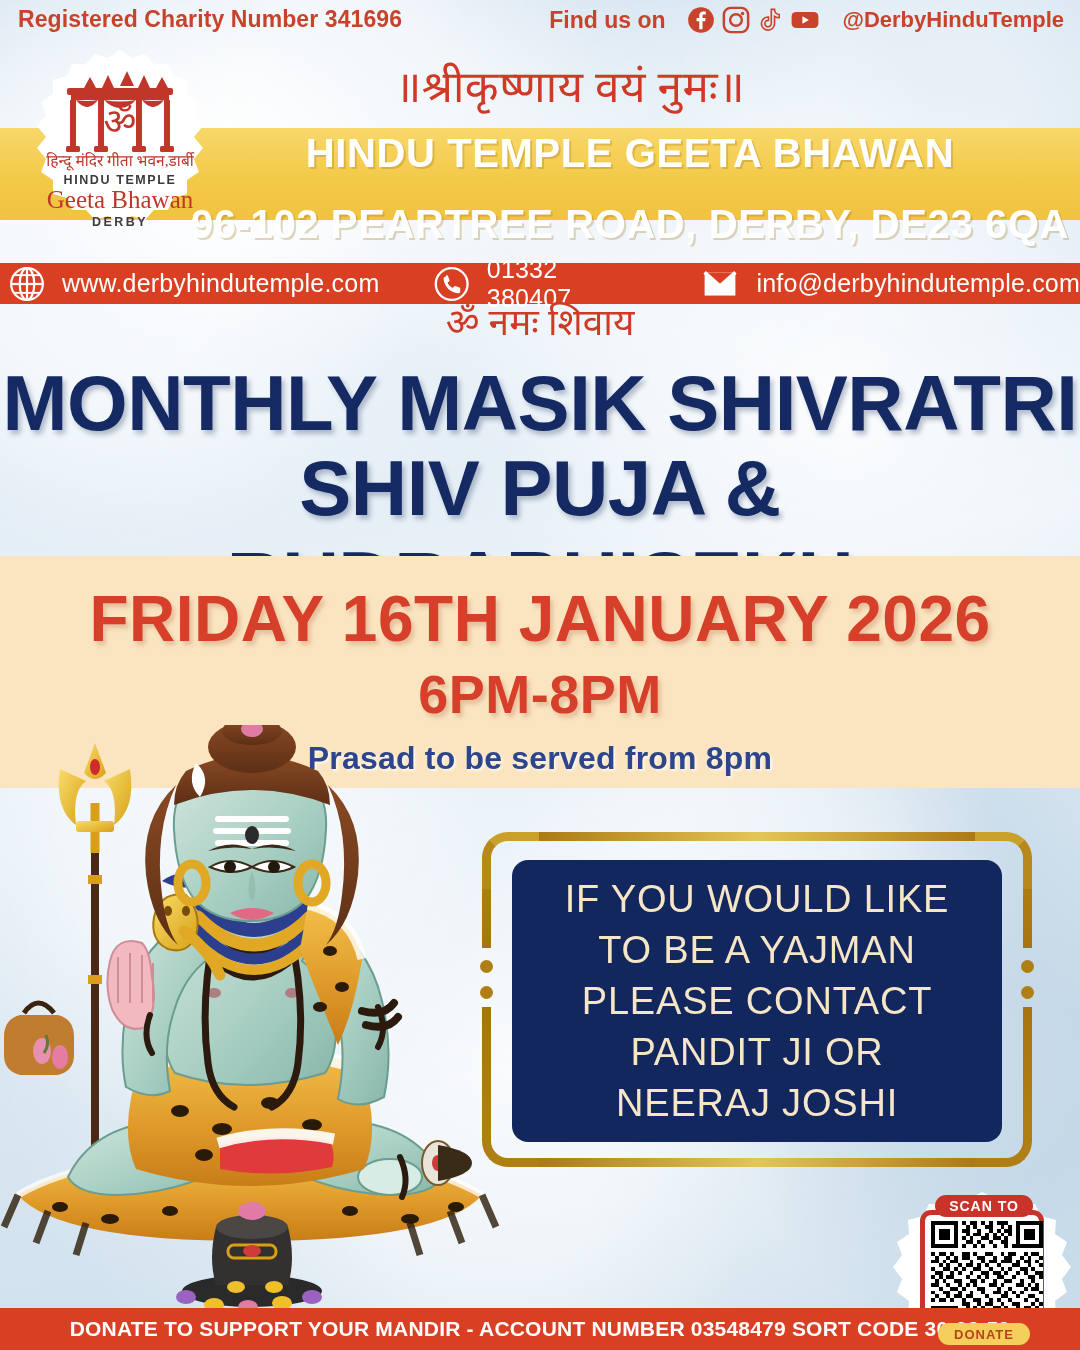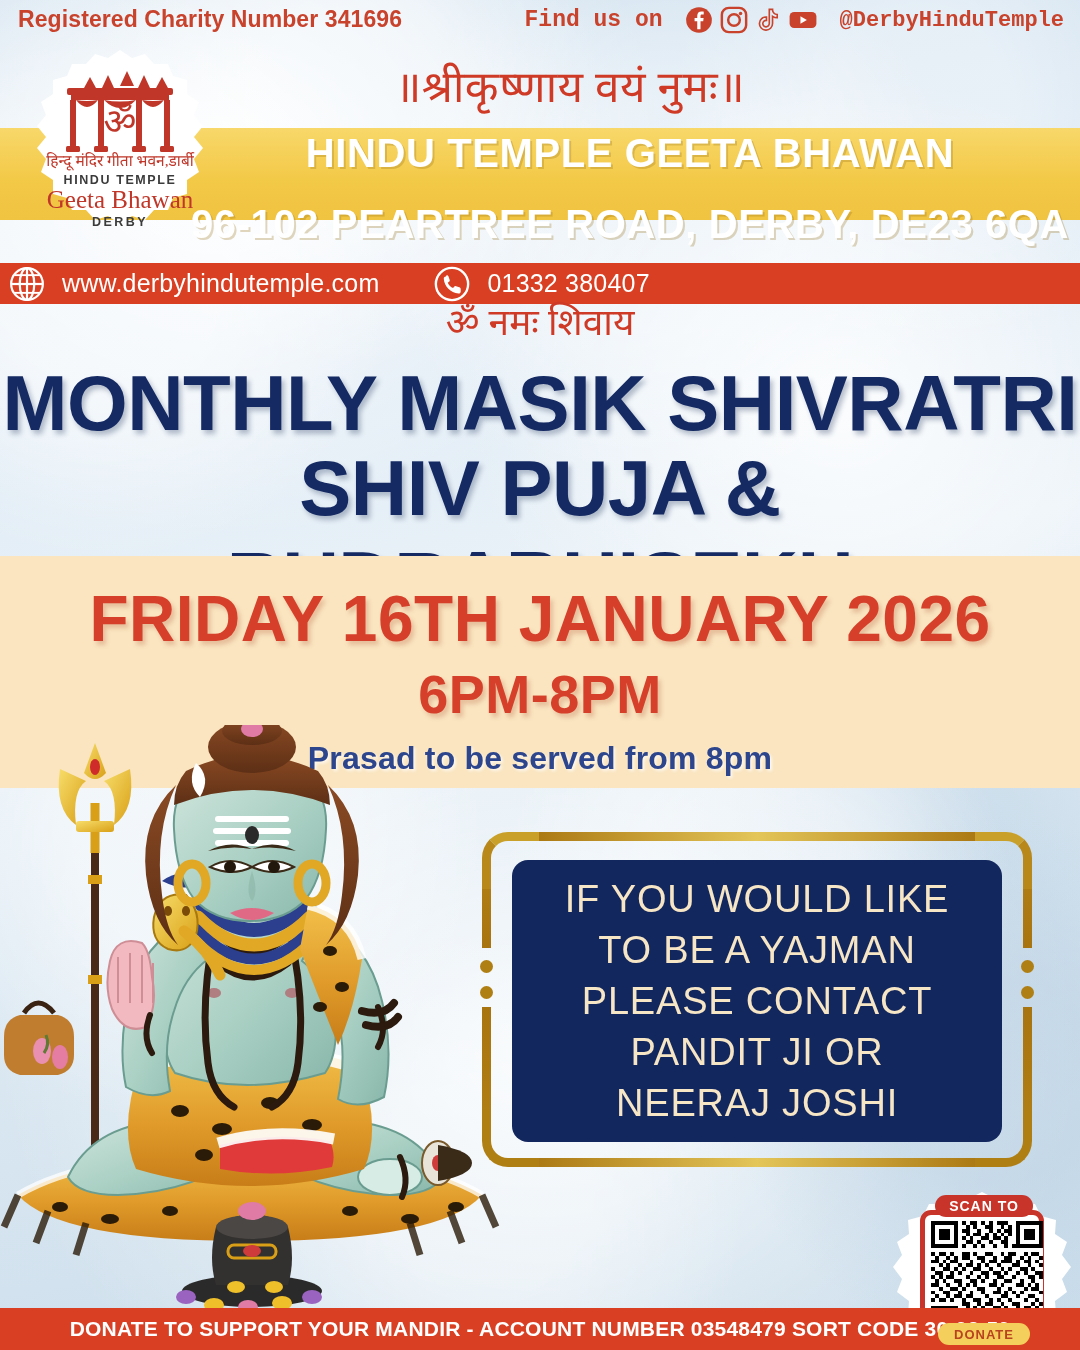--- a/index.html
+++ b/index.html
@@ -33,21 +33,21 @@
 
   
   .topstrip{position:absolute;left:0;top:0;width:1080px;height:48px;}
   .charity{
     position:absolute;left:18px;top:6px;
     font-size:23px;font-weight:700;color:#c8422c;letter-spacing:.1px;
   }
   .findus{
     position:absolute;right:16px;top:6px;
     display:flex;align-items:center;gap:22px;
-    font-size:23px;font-weight:600;color:#c8422c;font-family:Liberation Mono, monospace;
+    font-size:23px;font-weight:600;color:#c8422c;
   }
   .soc{display:inline-flex;align-items:center;gap:7px;}
   .soc svg{display:block;}
   .handle{font-size:22px;font-weight:600;color:#c8422c;}
 
   
   .yellowband{
     position:absolute;left:0;top:128px;width:1080px;height:92px;
     background:linear-gradient(180deg,#f8d86a 0%,#f3c948 55%,#f0c340 100%);
   }
@@ -283,20 +283,28 @@
         <line x1="12" y1="2" x2="12" y2="22" stroke="#fff" stroke-width="1.4"></line>
       </svg>
       <span class="cbtext">www.derbyhindutemple.com</span>
     </div>
     <div class="cbitem" id="contact-phone">
       <svg width="38" height="38" viewBox="0 0 24 24">
         <circle cx="12" cy="12" r="10.2" fill="none" stroke="#fff" stroke-width="1.5"></circle>
         <path d="M8.6 6.4c.6 0 1 .3 1.2.9l.7 2c.2.5 0 1-.4 1.3l-.8.6c.7 1.5 1.9 2.7 3.4 3.4l.6-.8c.3-.4.8-.6 1.3-.4l2 .7c.6.2.9.6.9 1.2v1.4c0 .8-.6 1.4-1.4 1.3-5-.4-8.9-4.3-9.3-9.3-.06-.8.5-1.4 1.3-1.4z" fill="#fff"></path>
       </svg>
       <span class="cbtext">01332 380407</span>
+    </div>
+    <div class="cbitem" id="contact-email">
+      <svg width="40" height="38" viewBox="0 0 26 24">
+        <rect x="3" y="4.5" width="20" height="15" fill="#fff"></rect>
+        <path d="M3 4.5 L13 13.4 L23 4.5 Z" fill="#d93f22"></path>
+        <path d="M3 4.5 L13 13.4 L23 4.5" fill="none" stroke="#fff" stroke-width="2.4" stroke-linejoin="round"></path>
+      </svg>
+      <span class="cbtext">info@derbyhindutemple.com</span>
     </div>
   </div>
 
   <div class="om-shivay">ॐ नमः शिवाय</div>
   <div class="bigtitle" id="title-line-1">MONTHLY MASIK SHIVRATRI</div>
   <div class="bigtitle" id="title-line-2">SHIV PUJA &amp; RUDRABHISEKH</div>
 
   <div class="creamband"></div>
   <div class="dateline">FRIDAY 16TH JANUARY 2026</div>
   <div class="timeline">6PM-8PM</div>

